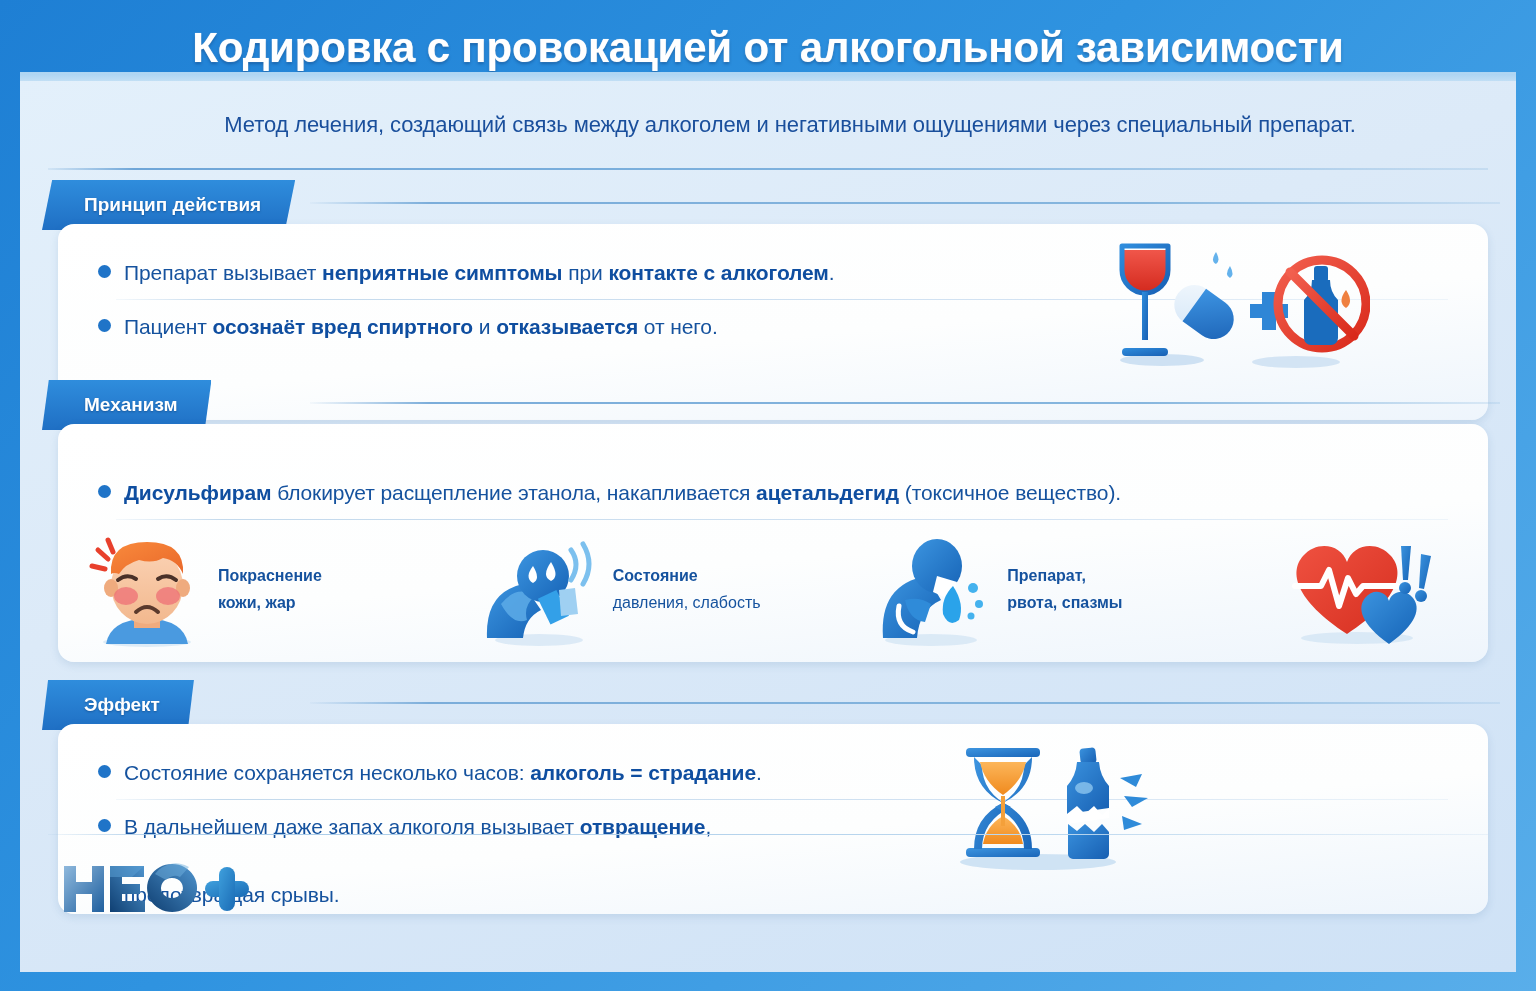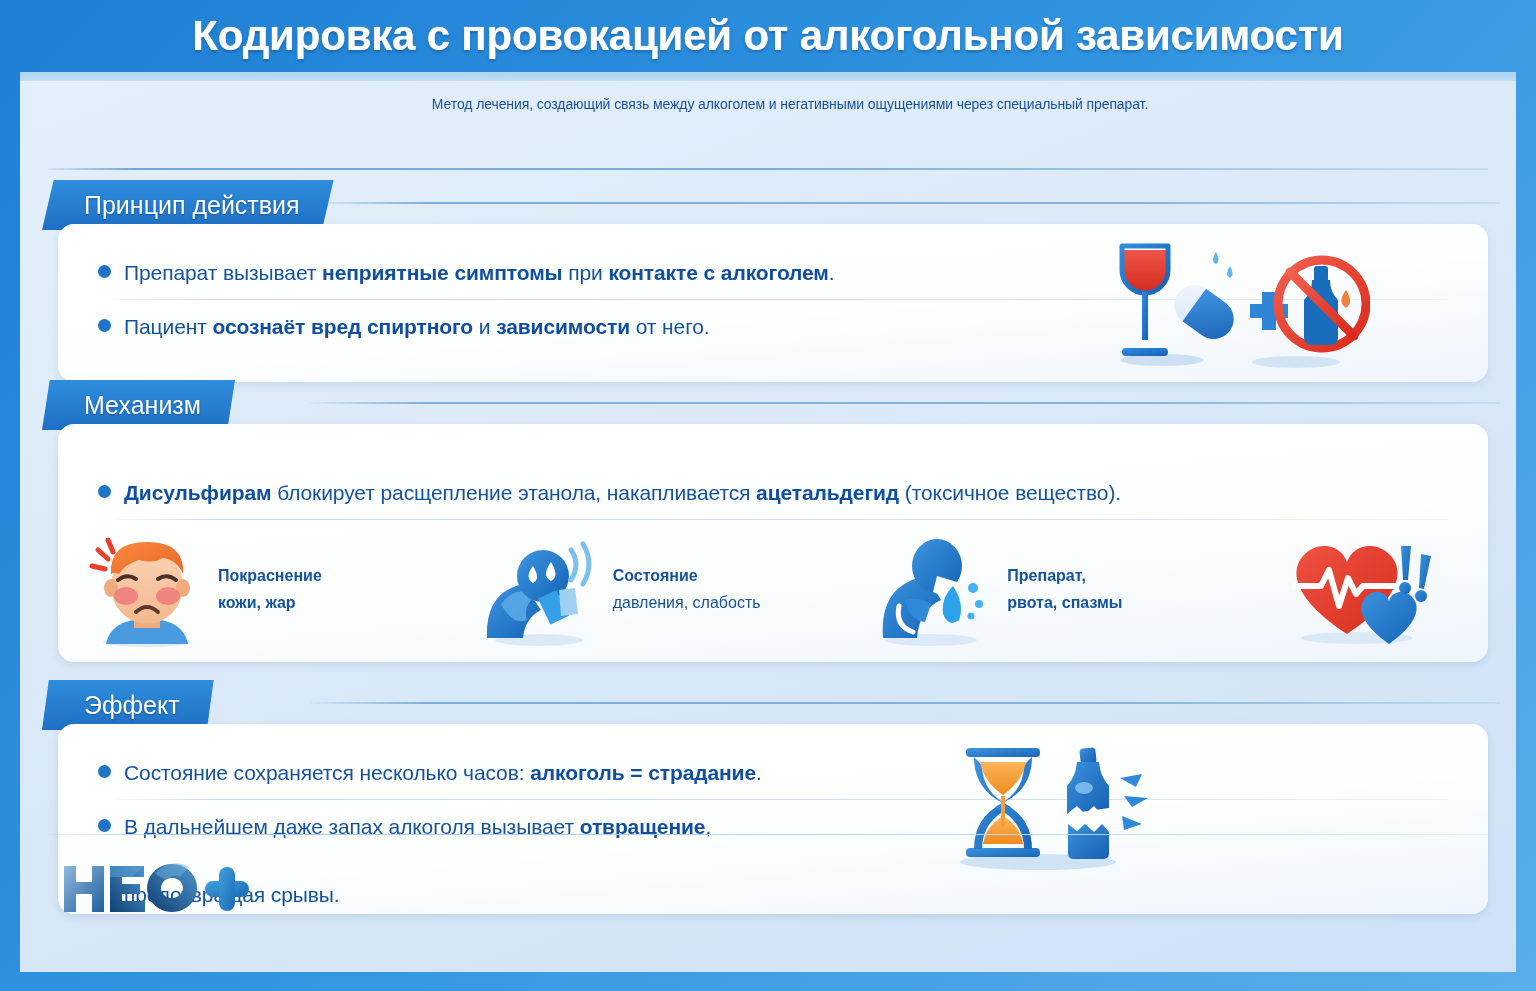--- a/index.html
+++ b/index.html
@@ -14,21 +14,21 @@
   #root {
     position: relative;
     width: 1536px;
     height: 991px;
     background: linear-gradient(135deg, #1e7fd4 0%, #2f93e0 45%, #59aeea 100%);
   }
 
   
   .title-bar {
     position: absolute;
-    left: 0; top: 0;
+    left: 0; top: 12px;
     width: 1536px; height: 72px;
     display: flex; align-items: center; justify-content: center;
   }
   .title-text {
     font-size: 42px;
     font-weight: bold;
     color: #ffffff;
     letter-spacing: -0.2px;
     text-shadow: 0 2px 3px rgba(10,60,120,.45), 0 0 1px rgba(255,255,255,.8);
     white-space: nowrap;
@@ -46,23 +46,23 @@
   .panel::before {
     content: "";
     position: absolute; left: 0; top: 0; width: 100%; height: 9px;
     background: linear-gradient(180deg, #9ecdf0 0%, #bcdcf4 100%);
     opacity: .85;
   }
 
   
   .intro {
     position: absolute;
-    left: 110px; top: 24px;
+    left: 110px; top: 40px;
     width: 1320px;
-    font-size: 14px;
+    font-size: 22px;
     color: #1a4f9c;
     text-align: center;
     white-space: nowrap;
     letter-spacing: -0.1px;
   }
   .intro-rule {
     position: absolute;
     left: 28px; top: 96px;
     width: 1440px; height: 2px;
     background: linear-gradient(90deg, rgba(120,170,215,.15) 0%, #6fa6d8 6%, #7fb2de 55%, rgba(130,180,220,.25) 100%);
@@ -82,21 +82,21 @@
     position: absolute;
     left: 22px; top: 0;
     height: 50px;
     padding: 0 34px 0 42px;
     display: flex; align-items: center;
     background: linear-gradient(180deg, #2f8ddd 0%, #1f6fc4 100%);
     clip-path: polygon(4% 0, 100% 0, 96% 100%, 0 100%);
     box-shadow: 0 3px 6px rgba(20,70,130,.22);
   }
   .tab-label {
-    font-size: 25px; font-weight: normal; color: #ffffff;
+    font-size: 19px; font-weight: bold; color: #ffffff;
     text-shadow: 0 1px 2px rgba(10,55,110,.5);
     white-space: nowrap;
   }
 
   .card {
     position: absolute;
     left: 38px; top: 44px;
     width: 1430px;
     background: linear-gradient(175deg, #ffffff 0%, #fdfefe 55%, #eef5fc 100%);
     border-radius: 16px;
@@ -164,30 +164,30 @@
   <div class="panel">
 
     <div class="intro">Метод лечения, создающий связь между алкоголем и негативными ощущениями через специальный препарат.</div>
     <div class="intro-rule"></div>
 
     <div class="section" id="sec0" style="top:108px;">
       <div class="sec-rule"></div>
       <div class="tab">
         <span class="tab-label">Принцип действия</span>
       </div>
-      <div class="card" style="height:158px;">
+      <div class="card" style="height:196px;">
         <div class="bullets">
           <div class="brow">
             <span class="bdot"></span>
             <span class="btext" id="b0-0"><span>Препарат вызывает </span><b>неприятные симптомы</b><span> при </span><b>контакте с алкоголем</b><span>.</span></span>
           </div>
           <div class="row-div"></div>
           <div class="brow">
             <span class="bdot"></span>
-            <span class="btext" id="b0-1"><span>Пациент </span><b>осознаёт вред спиртного</b><span> и </span><b>зависимости</b><span> от него.</span></span>
+            <span class="btext" id="b0-1"><span>Пациент </span><b>осознаёт вред спиртного</b><span> и </span><b>отказывается</b><span> от него.</span></span>
           </div>
         </div>
 
         <div class="art" style="right:118px; top:8px; width:270px; height:140px;">
           <svg viewBox="0 0 270 140" width="270" height="140">
             <defs>
               <linearGradient id="gGlass" x1="0" y1="0" x2="1" y2="1">
                 <stop offset="0" stop-color="#2f8ddd"></stop>
                   <stop offset="1" stop-color="#1860b4"></stop>
               </linearGradient>

